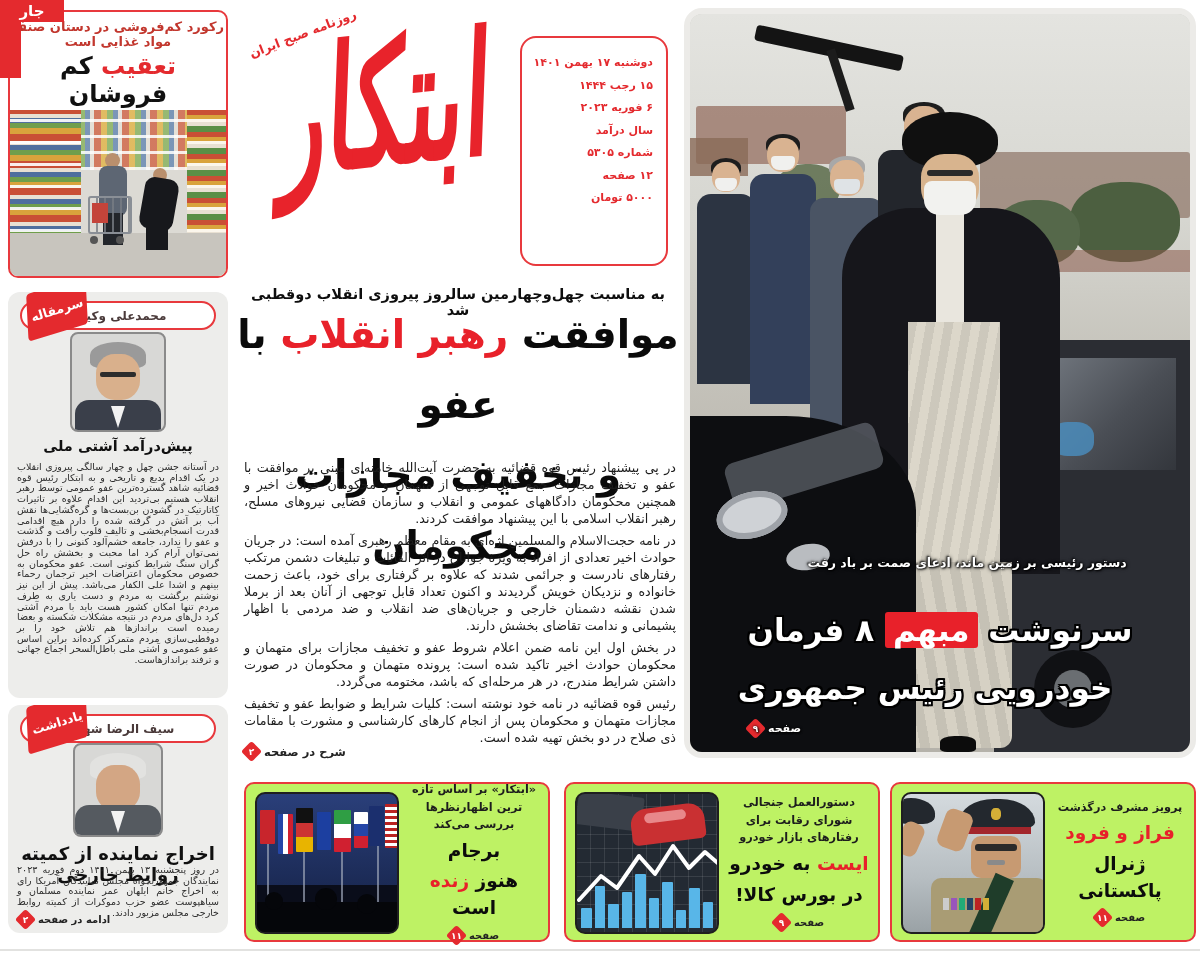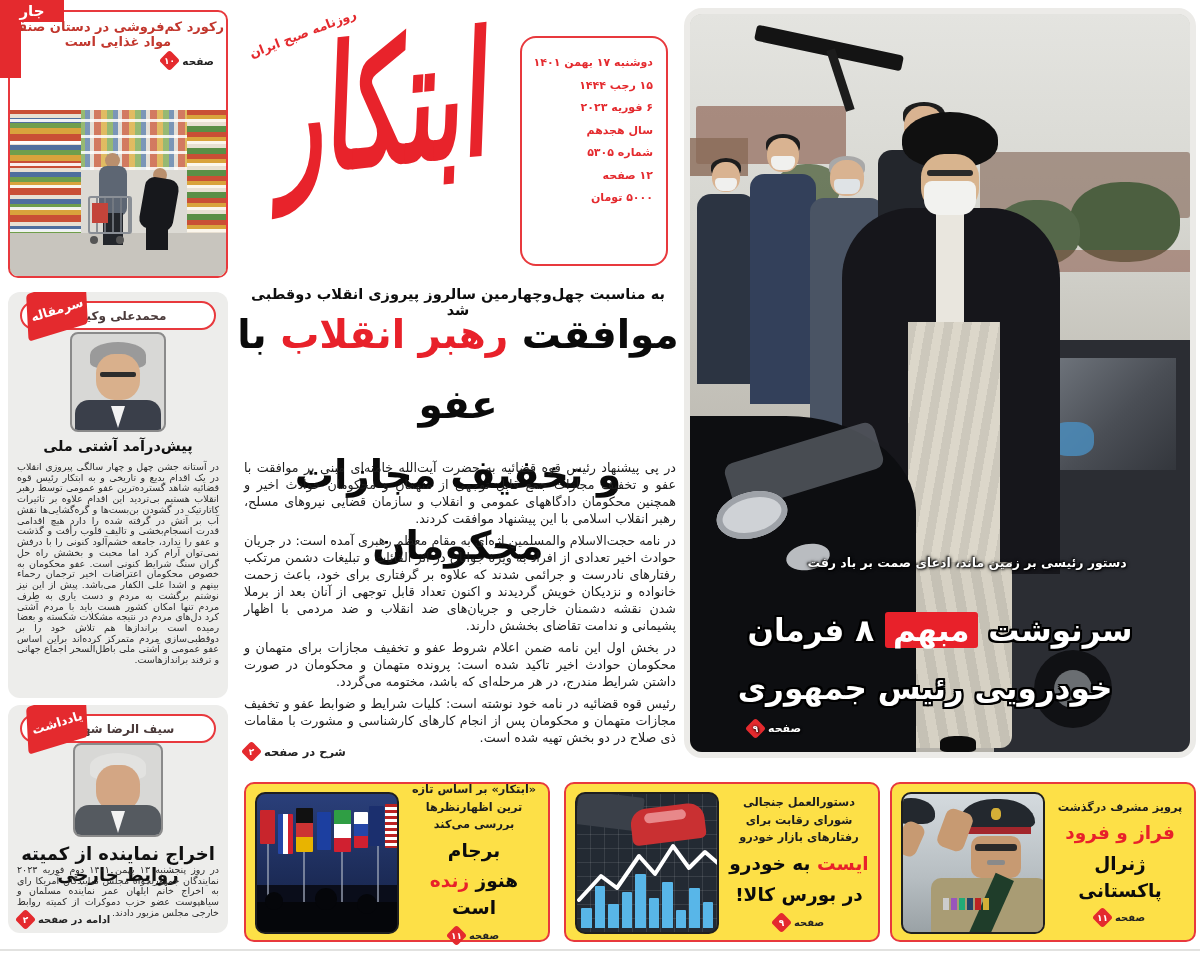--- a/index.html
+++ b/index.html
@@ -159,21 +159,21 @@
     text-shadow:0 0 4px #000,1px 1px 2px #000,-1px -1px 2px #000;}
   .ph-h{position:absolute;left:0;right:0;text-align:center;color:#fff;font-weight:bold;font-size:31px;z-index:8;letter-spacing:-1px;
     text-shadow:-2px 0 0 #000,2px 0 0 #000,0 -2px 0 #000,0 2px 0 #000,-2px -2px 0 #000,2px 2px 0 #000,-2px 2px 0 #000,2px -2px 0 #000;}
   .ph-h1{bottom:104px;}
   .ph-h2{bottom:46px;left:-30px;}
   .ph-h .chip{background:#e8212a;padding:0 8px;border-radius:3px;text-shadow:none;}
   .ph-ref{position:absolute;left:58px;bottom:16px;z-index:8;}
   .ph-ref .pageref{color:#fff;font-size:11px;text-shadow:0 0 3px #000,1px 1px 2px #000;}
 
   
-  .story{top:782px;height:160px;border:2px solid var(--red-border);border-radius:10px;background:#fde047;text-decoration:underline;}
+  .story{top:782px;height:160px;border:2px solid var(--red-border);border-radius:10px;background:#bef264;text-decoration:underline;}
   .st1{left:244px;width:306px;}
   .st2{left:564px;width:316px;}
   .st3{left:890px;width:306px;}
   .thumb{position:absolute;left:9px;top:8px;width:144px;height:142px;border:2px solid #1f1f1f;border-radius:10px;overflow:hidden;}
   .st-text{position:absolute;right:8px;left:162px;top:0;bottom:0;display:flex;flex-direction:column;
     align-items:center;justify-content:center;gap:4px;text-align:center;}
   .bx-kicker{font-size:11.3px;font-weight:bold;color:#1d1d1d;line-height:1.55;}
   .bx-title{font-size:18.5px;font-weight:bold;color:#0c0c0c;line-height:1.45;letter-spacing:-.5px;}
   .bx-title .red{color:#e8212a;}
   .st-text .pageref{font-size:10px;margin-top:2px;}
@@ -220,20 +220,21 @@
 </head>
 <body>
 
 <div class="page">
 
   <div class="abs corner-v"></div>
   <div class="abs corner-h">جار</div>
 
   <div class="abs promo">
     <div class="promo-kicker">رکورد کم‌فروشی در دستان صنف مواد غذایی است</div>
+    <div class="promo-title"><span class="red">تعقیب</span><span> کم فروشان</span></div>
     <div class="pageref">
       <span>صفحه</span>
       <span class="badge">
           <i>۱۰</i>
         </span>
     </div>
     <div class="abs market">
       <div class="m-back"></div>
         <div class="m-backlines"></div>
       <div class="m-left"></div>
@@ -294,21 +295,21 @@
   </div>
 
   <div class="abs tagline">روزنامه صبح ایران</div>
   <div class="abs logo">
       <span>ابتکار</span>
     </div>
   <div class="abs issuebox">
     <div>دوشنبه ۱۷ بهمن ۱۴۰۱</div>
     <div>۱۵ رجب ۱۴۴۴</div>
     <div>۶ فوریه ۲۰۲۳</div>
-    <div>سال هجدهم</div>
+    <div>سال درآمد</div>
     <div>شماره ۵۳۰۵</div>
     <div>۱۲ صفحه</div>
     <div>۵۰۰۰ تومان</div>
   </div>
 
   <div class="abs lead-kicker">به مناسبت چهل‌وچهارمین سالروز پیروزی انقلاب دوقطبی شد</div>
   <div class="abs lead-headline">
     <span>موافقت </span><span class="red">رهبر انقلاب</span><span> با عفو</span><br>
     <span>و تخفیف مجازات محکومان</span>
   </div>

